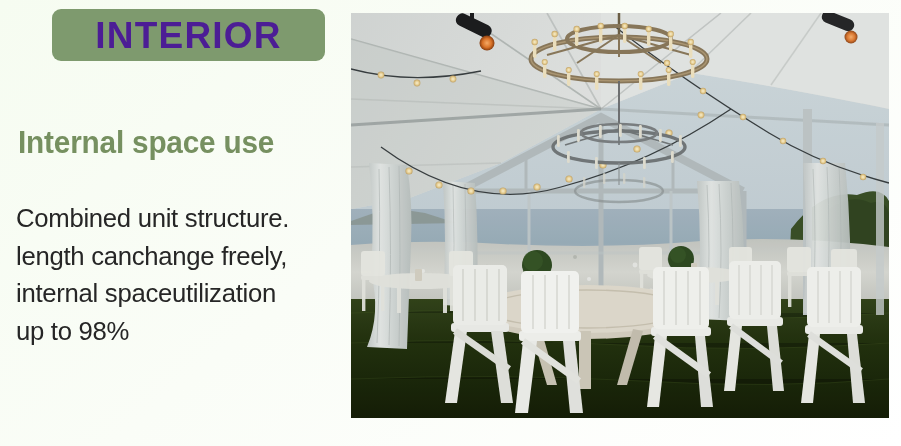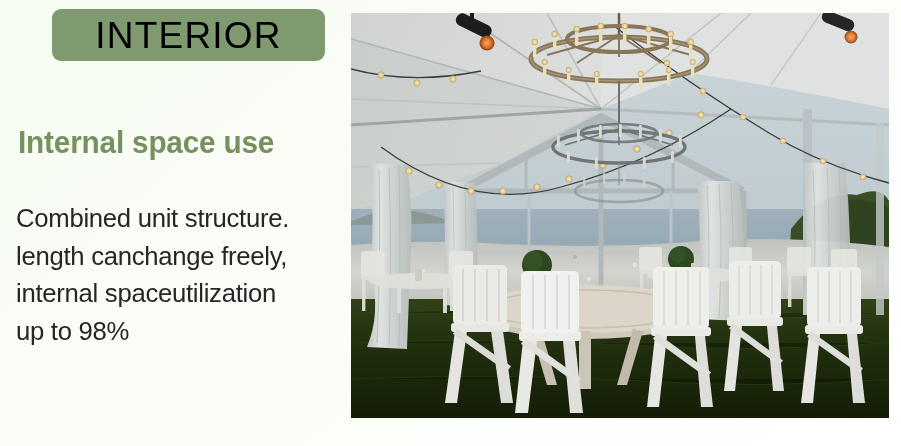--- a/index.html
+++ b/index.html
@@ -17,23 +17,23 @@
   .left-col { position:absolute; left:0; top:0; width:351px; height:446px; }
 
   .badge {
     position:absolute; left:52px; top:9px;
     width:273px; height:52px;
     background:#7e9a6e;
     border-radius:9px;
     display:flex; align-items:center; justify-content:center;
   }
   .badge-label {
-    color:#000000;
+    color:#4c1d95;
     font-size:37px;
-    font-weight:400;
+    font-weight:700;
     letter-spacing:1.2px;
     line-height:1;
     white-space:nowrap;
   }
 
   .headline {
     position:absolute; left:18px; top:125px;
     color:#769060;
     font-size:31px;
     font-weight:bold;

